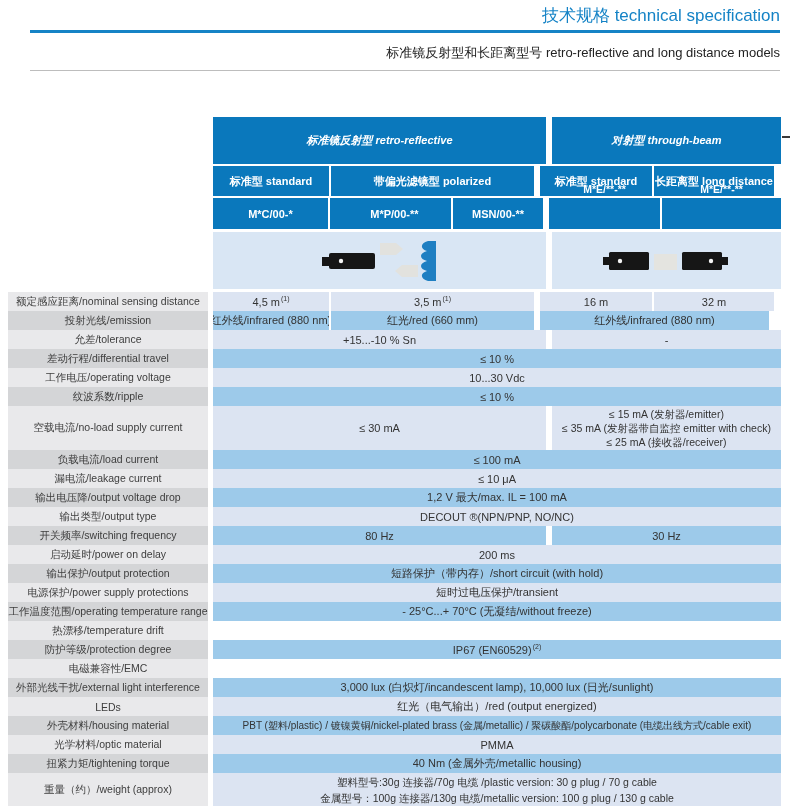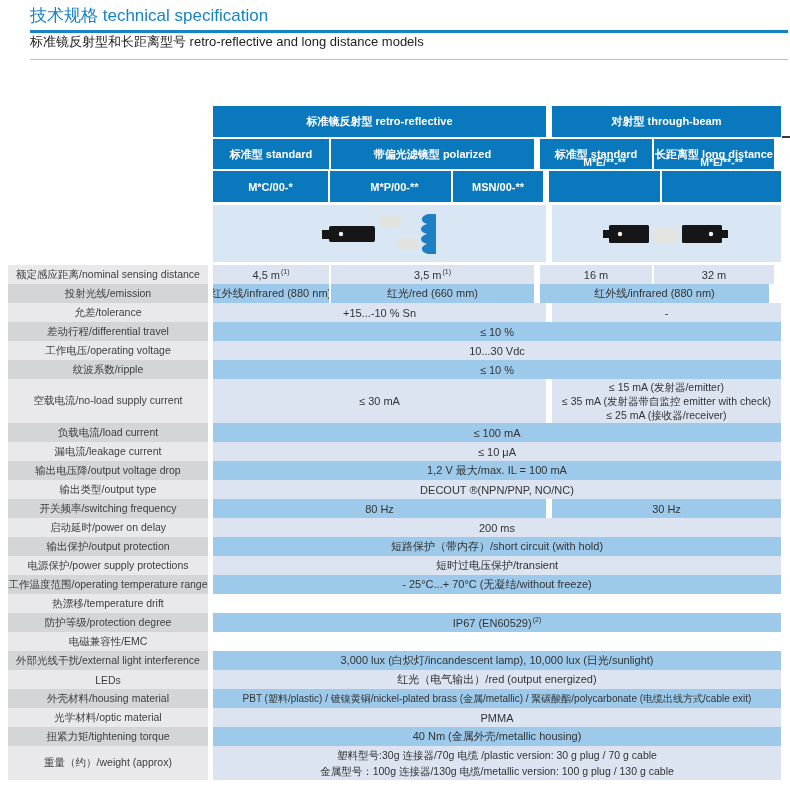--- a/index.html
+++ b/index.html
@@ -1,36 +1,36 @@
 <!DOCTYPE html>
 <html><head>
 <meta charset="utf-8">
 <style>
   html,body{margin:0;padding:0;}
   body{
     width:790px;height:806px;background:#fff;position:relative;overflow:hidden;
     font-family:"Liberation Sans","DejaVu Sans",sans-serif;color:#333;
   }
   
-  .titleblock{padding:5px 2px 0 30px;}
+  .titleblock{padding:5px 10px 0 30px;text-align:right;}
   .page-title{font-size:17px;color:#1583c6;line-height:22px;}
   .blue-rule{height:3px;background:#1583c6;margin-top:3px;}
-  .page-subtitle{font-size:13px;color:#222;line-height:17px;}
+  .page-subtitle{font-size:13px;color:#222;margin-top:11px;line-height:17px;}
   .gray-rule{height:1px;background:#bdbdbd;margin-top:9px;}
   .print-mark{position:absolute;right:0;top:136px;width:8px;height:2px;background:#3a3a3a;}
   
   .spec-table{margin:46px 0 0 8px;width:773px;}
   .thead{margin-left:205px;}
   .hrow{display:flex;}
   .hcell{
     background:#0a78bc;color:#fff;font-weight:bold;font-size:11px;
     display:flex;align-items:center;justify-content:center;text-align:center;
     box-sizing:border-box;
   }
-  .h1 .hcell{height:31px;}
+  .h1 .hcell{height:47px;font-style:italic;}
   .h2 .hcell{height:30px;margin-top:2px;}
   .h3 .hcell{height:31px;margin-top:2px;}
   .hcell.two{flex-direction:column;line-height:13px;font-size:10.5px;gap:36px;}
   .g1{width:333px;}
   .g2{width:229px;}
   .c1{width:118px;}.c2{width:124px;padding-left:8px;}.c3{width:91px;}
   .c23{width:203px;}.c123{width:333px;}
   .c4{width:114px;}.c5{width:120px;}.c45{width:229px;}
   .call{width:568px;}
   .gpl{margin-left:6px;}

